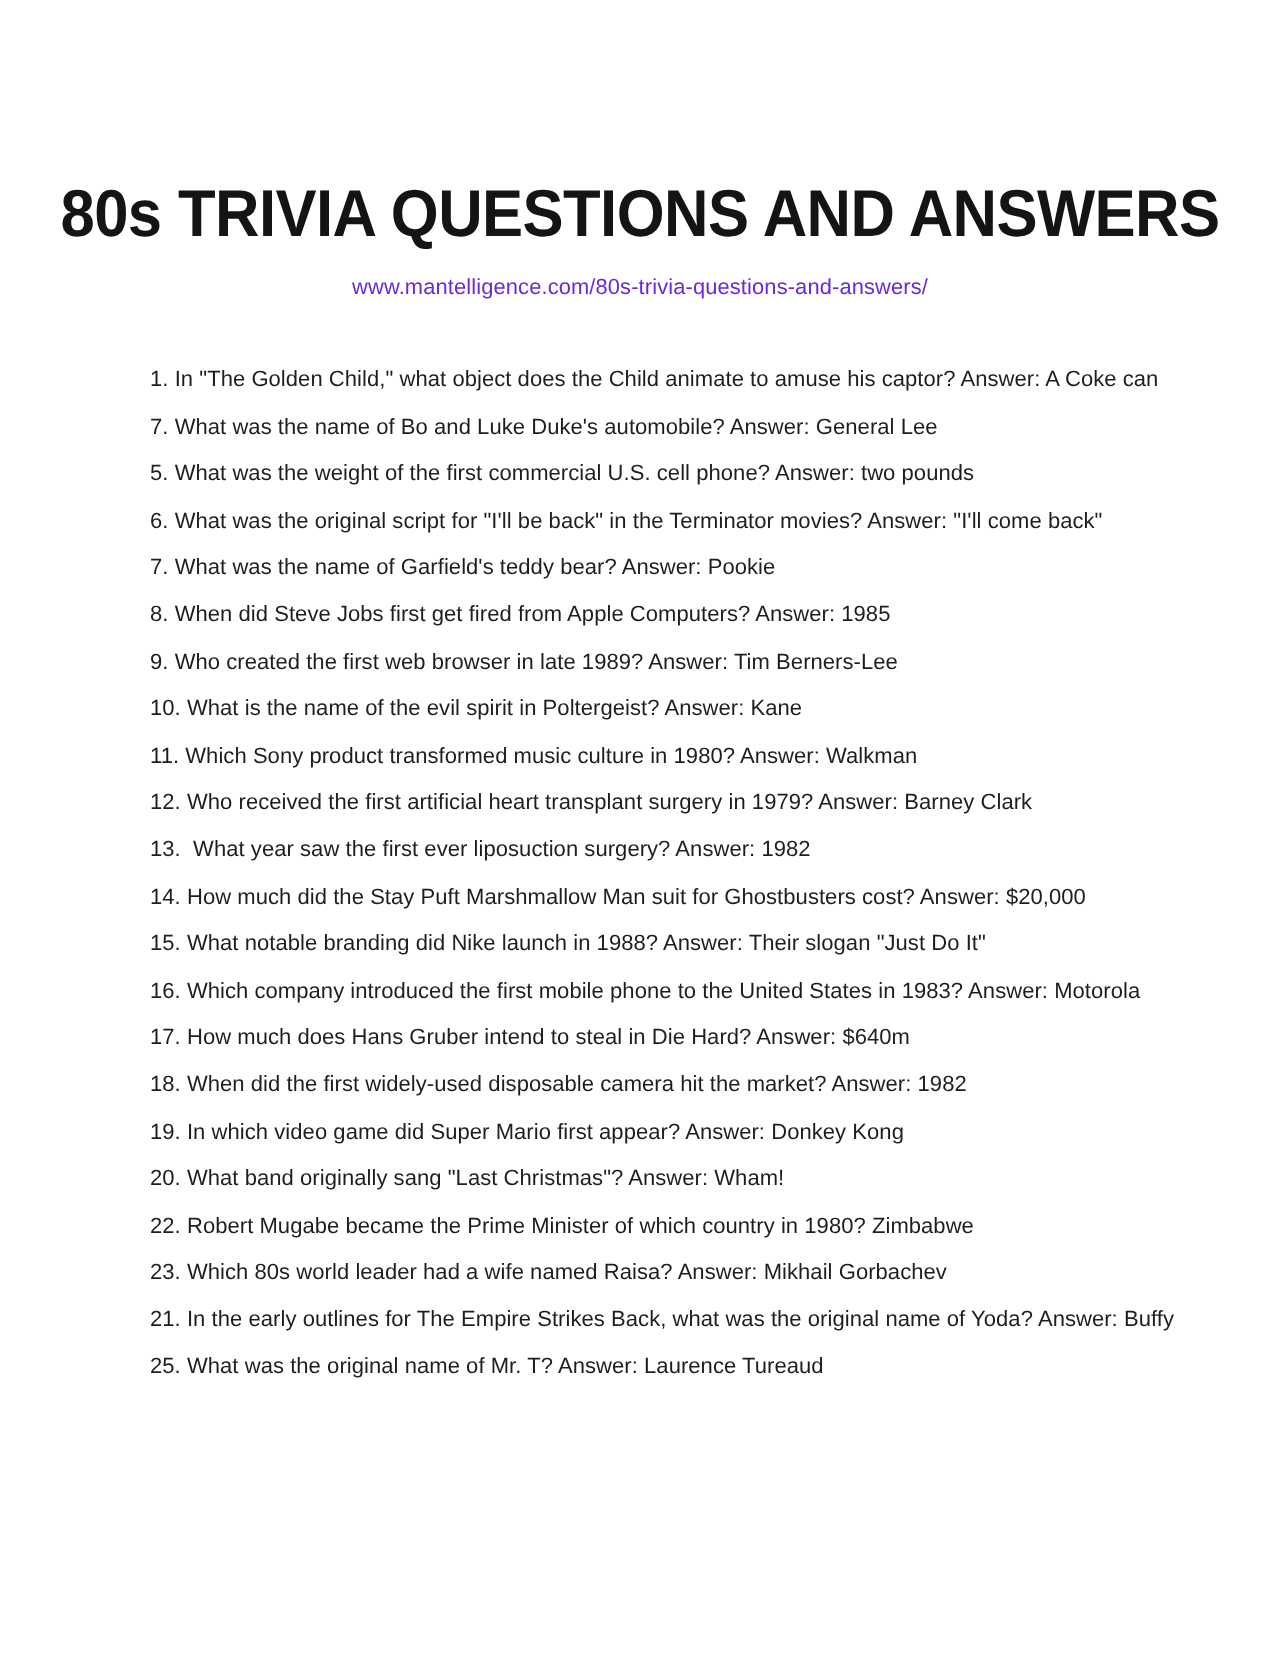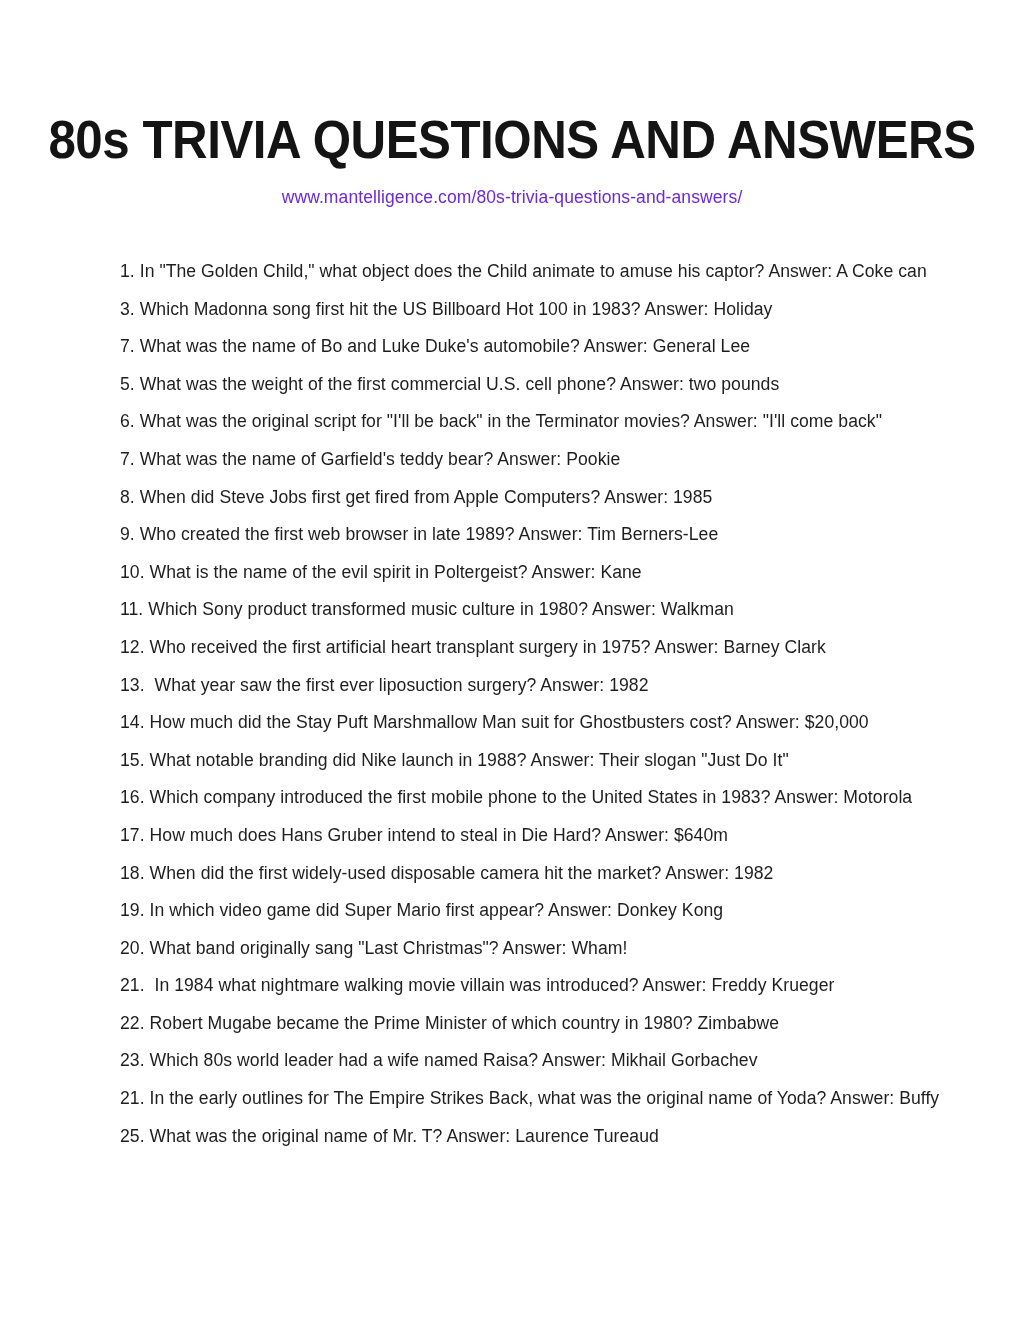--- a/index.html
+++ b/index.html
@@ -14,20 +14,21 @@
     font-family: "Liberation Sans", sans-serif;
     color: #1a1a1a;
     -webkit-font-smoothing: antialiased;
   }
 
   .page {
     position: absolute;
     inset: 0;
     background: #ffffff;
     overflow: hidden;
+    margin-top: 32px;
   }
 
   
   .doc-header {
     position: absolute;
     top: 112px;
     left: 0;
     width: 1024px;
     text-align: center;
   }
@@ -84,38 +85,36 @@
 
 <div class="page">
 
   <div class="doc-header">
     <h1 class="doc-title">80s TRIVIA QUESTIONS AND ANSWERS</h1>
     <p class="doc-url">www.mantelligence.com/80s-trivia-questions-and-answers/</p>
   </div>
 
   <ol class="qa-list">
       <li class="qa-item">1. In "The Golden Child," what object does the Child animate to amuse his captor? Answer: A Coke can</li>
-      <li class="qa-item">3. Which Madonna song first hit the US Billboard Hot 100 in 1983? Answer: Holiday</li>
       <li class="qa-item">7. What was the name of Bo and Luke Duke's automobile? Answer: General Lee</li>
       <li class="qa-item">5. What was the weight of the first commercial U.S. cell phone? Answer: two pounds</li>
       <li class="qa-item">6. What was the original script for "I'll be back" in the Terminator movies? Answer: "I'll come back"</li>
       <li class="qa-item">7. What was the name of Garfield's teddy bear? Answer: Pookie</li>
       <li class="qa-item">8. When did Steve Jobs first get fired from Apple Computers? Answer: 1985</li>
       <li class="qa-item">9. Who created the first web browser in late 1989? Answer: Tim Berners-Lee</li>
       <li class="qa-item">10. What is the name of the evil spirit in Poltergeist? Answer: Kane</li>
       <li class="qa-item">11. Which Sony product transformed music culture in 1980? Answer: Walkman</li>
-      <li class="qa-item">12. Who received the first artificial heart transplant surgery in 1975? Answer: Barney Clark</li>
+      <li class="qa-item">12. Who received the first artificial heart transplant surgery in 1979? Answer: Barney Clark</li>
       <li class="qa-item">13.  What year saw the first ever liposuction surgery? Answer: 1982</li>
       <li class="qa-item">14. How much did the Stay Puft Marshmallow Man suit for Ghostbusters cost? Answer: $20,000</li>
       <li class="qa-item">15. What notable branding did Nike launch in 1988? Answer: Their slogan "Just Do It"</li>
       <li class="qa-item">16. Which company introduced the first mobile phone to the United States in 1983? Answer: Motorola</li>
       <li class="qa-item">17. How much does Hans Gruber intend to steal in Die Hard? Answer: $640m</li>
       <li class="qa-item">18. When did the first widely-used disposable camera hit the market? Answer: 1982</li>
       <li class="qa-item">19. In which video game did Super Mario first appear? Answer: Donkey Kong</li>
       <li class="qa-item">20. What band originally sang "Last Christmas"? Answer: Wham!</li>
-      <li class="qa-item">21.  In 1984 what nightmare walking movie villain was introduced? Answer: Freddy Krueger</li>
       <li class="qa-item">22. Robert Mugabe became the Prime Minister of which country in 1980? Zimbabwe</li>
       <li class="qa-item">23. Which 80s world leader had a wife named Raisa? Answer: Mikhail Gorbachev</li>
       <li class="qa-item">21. In the early outlines for The Empire Strikes Back, what was the original name of Yoda? Answer: Buffy</li>
       <li class="qa-item">25. What was the original name of Mr. T? Answer: Laurence Tureaud</li>
     </ol>
 
 </div>
 
 </body></html>

